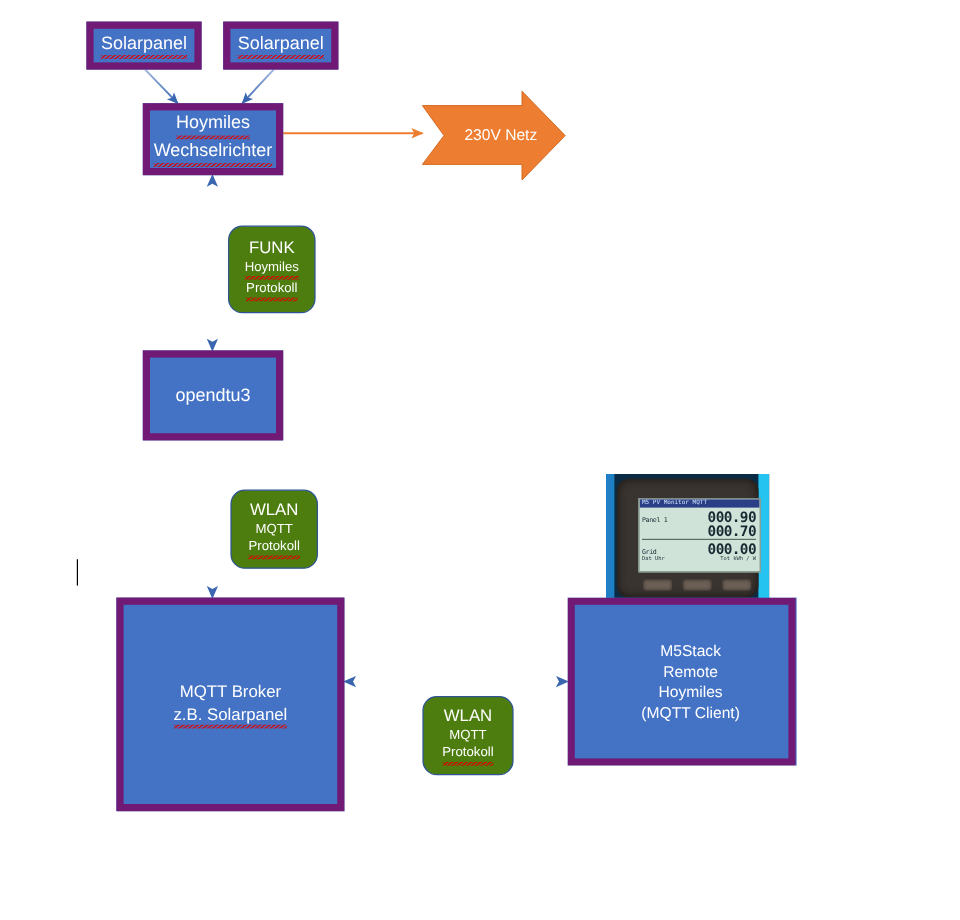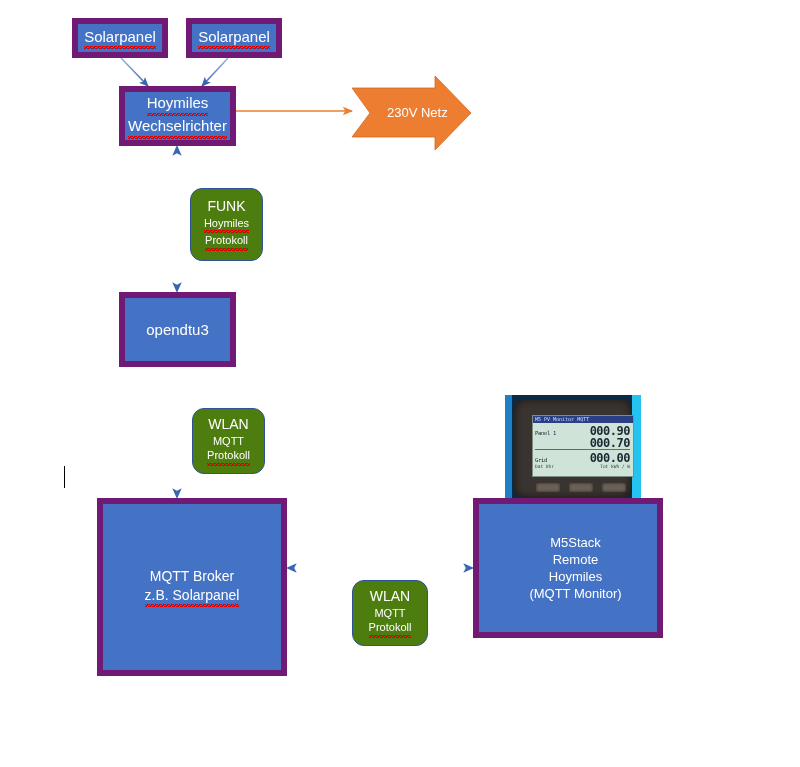--- a/index.html
+++ b/index.html
@@ -205,21 +205,21 @@
 
 <div class="node broker" style="left:97px; top:498px; width:190px; height:178px;">
   <span class="ln">MQTT Broker</span>
   <span class="ln sq">z.B. Solarpanel</span>
 </div>
 
 <div class="node m5box" style="left:473px; top:498px; width:190px; height:140px;">
   <span class="ln">M5Stack</span>
   <span class="ln">Remote</span>
   <span class="ln">Hoymiles</span>
-  <span class="ln">(MQTT Monitor)</span>
+  <span class="ln">(MQTT Client)</span>
 </div>
 
 <div class="netz-label" style="left:387px; top:105px;">230V Netz</div>
 
 <div class="proto-box" style="left:190px; top:188px; width:73px; height:73px;">
   <span class="t1">FUNK</span>
   <span class="t2 sq">Hoymiles</span>
   <span class="t2 sq">Protokoll</span>
 </div>
 

